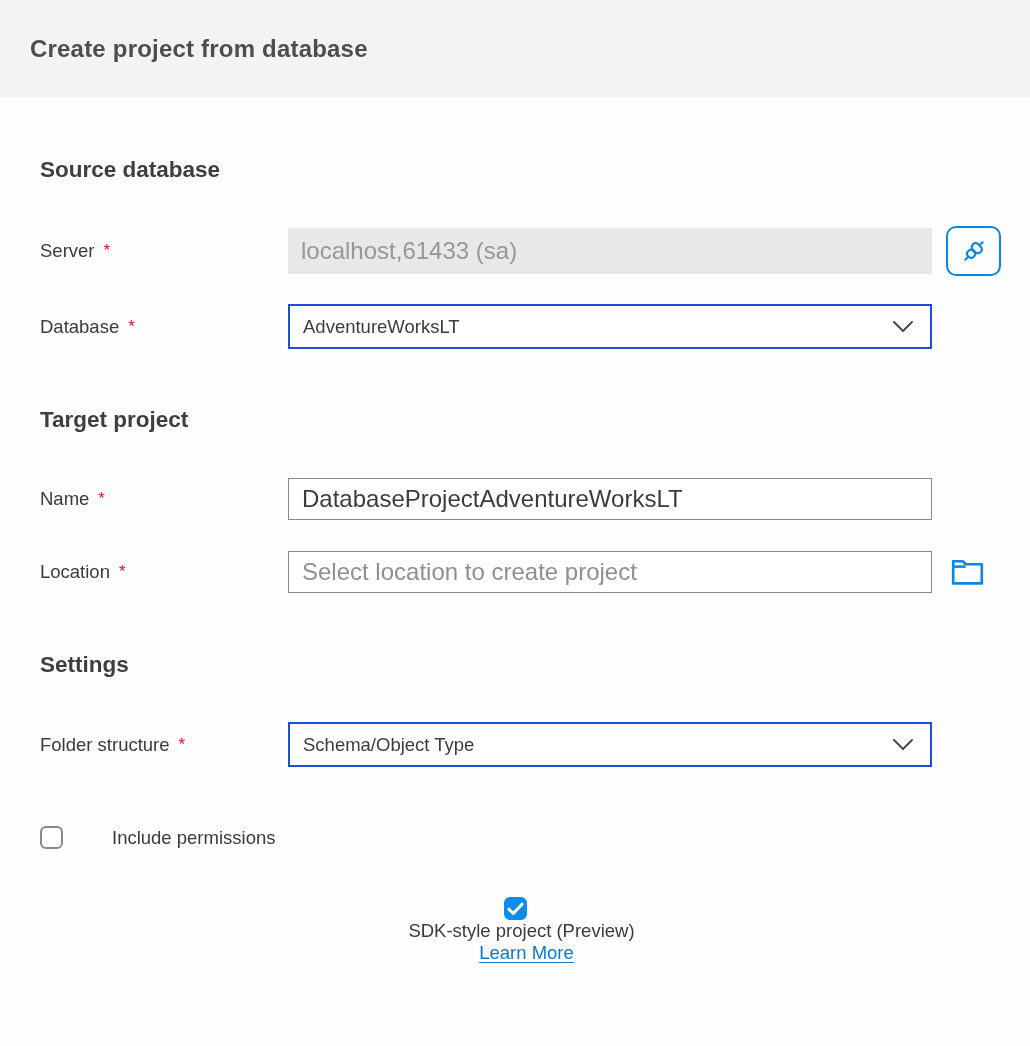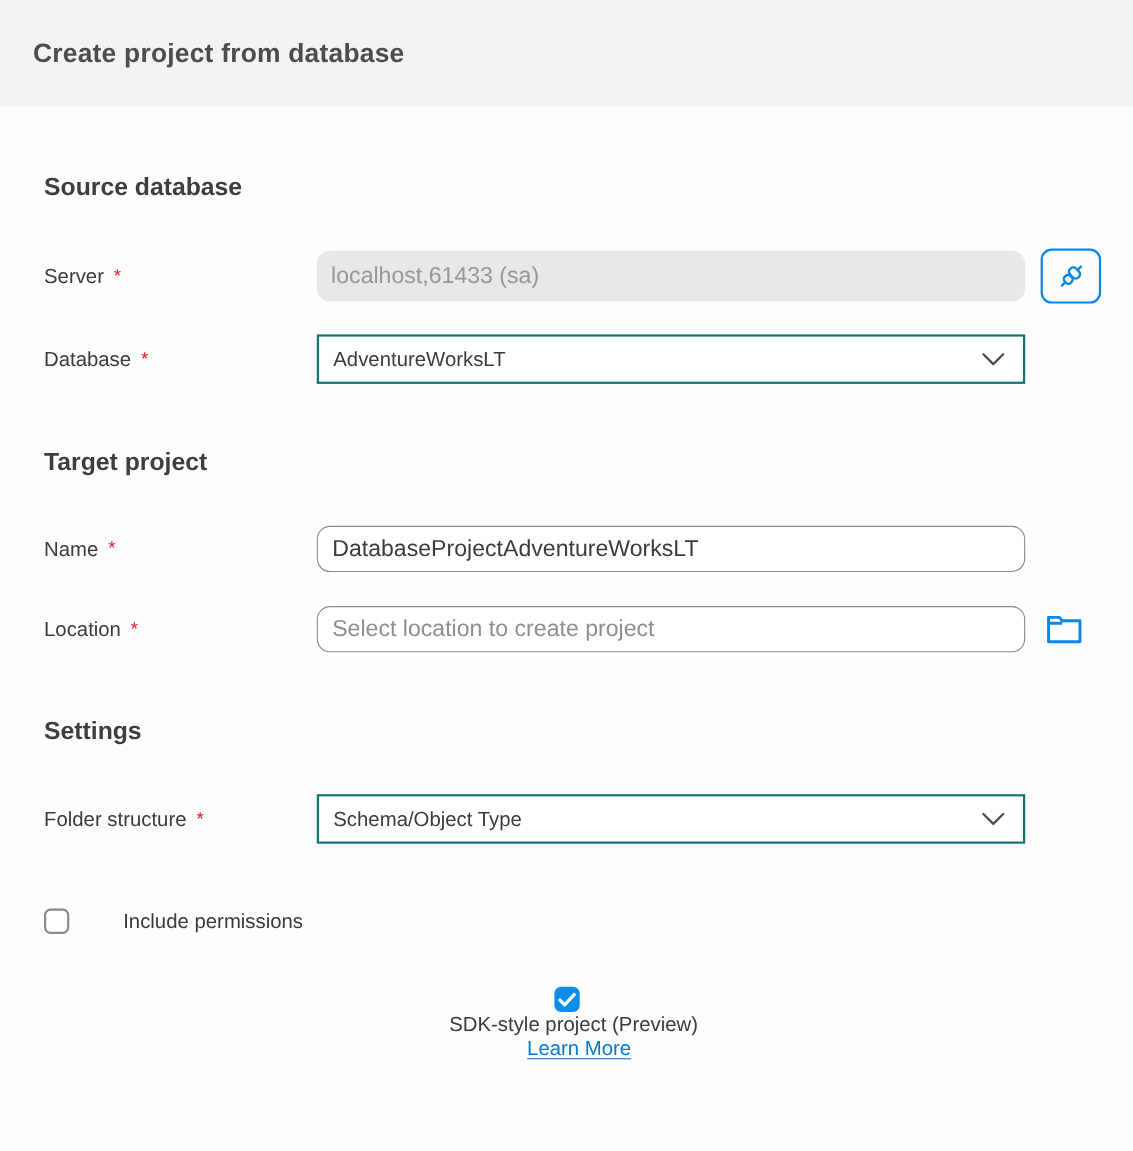--- a/index.html
+++ b/index.html
@@ -57,41 +57,41 @@
     display: inline-block;
     transform: translateY(-1px);
   }
 
   .control-wrap { display: flex; align-items: center; }
 
   .text-input {
     width: 644px;
     height: 42px;
     font-family: "Liberation Sans", "DejaVu Sans", sans-serif;
-    font-size: 21px;
+    font-size: 24px;
     color: #3c3c3c;
     padding: 12px 13px;
     background: #ffffff;
     border: 1.5px solid #8a8a8a;
-    border-radius: 12px;
+    border-radius: 0;
     outline: none;
   }
   .text-input::placeholder { color: #8f8f8f; opacity: 1; }
 
   .input-disabled {
     background: #e8e8e8;
     border: none;
     color: #979797;
     height: 46px;
   }
 
   .dropdown {
     width: 644px;
     height: 45px;
-    border: 2px solid #0f766e;
+    border: 2px solid #1d4ed8;
     background: #ffffff;
     display: flex;
     align-items: center;
     justify-content: space-between;
     padding: 0 16px 0 13px;
     cursor: pointer;
   }
   .dropdown .dd-value { font-size: 18.5px; color: #3c3c3c; }
   .dropdown .chev { display: flex; align-items: center; }
 

